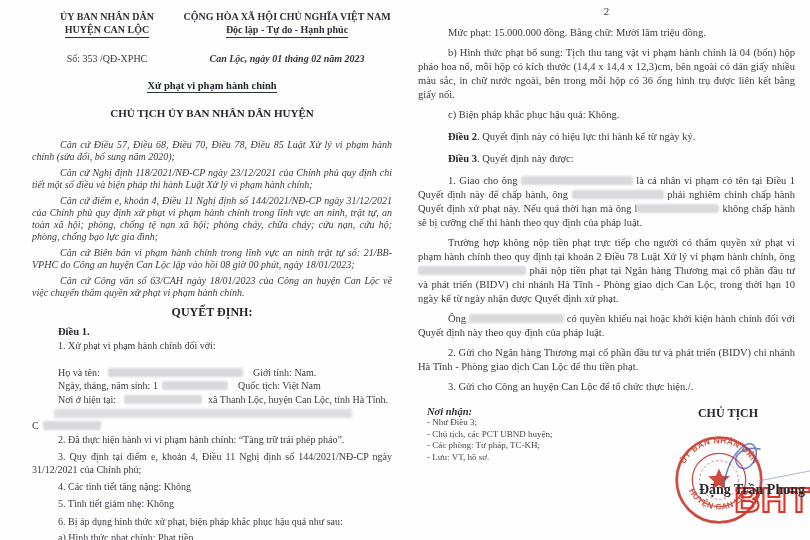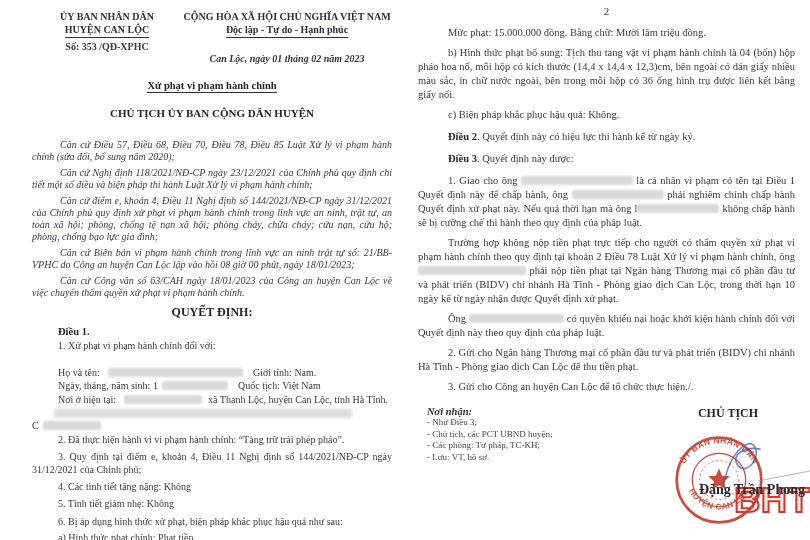--- a/index.html
+++ b/index.html
@@ -12,21 +12,21 @@
   #page1 { left:0; }
   #page2 { left:405px; }
   .p1-content { padding:10px 13px 0 32px; }
   .p2-content { padding:4px 15px 0 13px; font-size:10.5px; line-height:14px; }
 
   
   .hdr { display:flex; }
   .hdr-left { width:150px; text-align:center; font-weight:bold; font-size:10px; line-height:13px; color:#2e3038; }
   .hdr-right { flex:1; text-align:center; font-weight:bold; font-size:10px; line-height:13px; color:#2e3038; }
   .u { display:inline-block; border-bottom:1px solid #2e3038; padding-bottom:1px; }
-  .doc-no { margin-top:2px; font-weight:bold; font-size:10px; color:#383a42; }
+  .doc-no { margin-top:14px; font-weight:normal; font-size:10px; color:#383a42; }
   .place-date { margin-top:14px; font-style:italic; font-weight:600; font-size:10px; color:#33353d; }
 
   .title-block { text-align:center; margin-top:15px; color:#24262e; }
   .title { font-weight:bold; font-size:12px; }
   .subtitle { font-weight:bold; font-size:10.5px; margin-top:2px; }
   .authority { text-align:center; font-weight:bold; font-size:11px; margin-top:14px; color:#24262e; }
 
   .citations { margin-top:20px; }
   .citations p { margin:0 0 4px 0; font-style:italic; font-size:10px; line-height:12px; text-align:justify; text-indent:28px; }
 
@@ -77,21 +77,21 @@
         <div>CỘNG HÒA XÃ HỘI CHỦ NGHĨA VIỆT NAM</div>
         <div><span class="u">Độc lập - Tự do - Hạnh phúc</span></div>
         <div class="place-date">Can Lộc, ngày 01 tháng 02 năm 2023</div>
       </div>
     </div>
 
     <div class="title-block">
       <div class="subtitle"><span class="u">Xử phạt vi phạm hành chính</span></div>
     </div>
 
-    <div class="authority">CHỦ TỊCH ỦY BAN CỘNG DÂN HUYỆN</div>
+    <div class="authority">CHỦ TỊCH ỦY BAN NHÂN DÂN HUYỆN</div>
 
     <div class="citations">
       <p>Căn cứ Điều 57, Điều 68, Điều 70, Điều 78, Điều 85  Luật Xử lý vi phạm hành chính (sửa đổi, bổ sung năm 2020);</p>
       <p>Căn cứ Nghị định 118/2021/NĐ-CP ngày 23/12/2021 của Chính phủ quy định chi tiết một số điều và biện pháp thi hành Luật Xử lý vi phạm hành chính;</p>
       <p>Căn cứ điểm e, khoản 4, Điều 11 Nghị định số 144/2021/NĐ-CP ngày 31/12/2021 của Chính phủ quy định xử phạt vi phạm hành chính trong lĩnh vực an ninh, trật tự, an toàn xã hội; phòng, chống tệ nạn xã hội; phòng cháy, chữa cháy; cứu nạn, cứu hộ; phòng, chống bạo lực gia đình;</p>
       <p>Căn cứ Biên bản vi phạm hành chính trong lĩnh vực an ninh trật tự số: 21/BB-VPHC do Công an huyện Can Lộc lập vào hồi 08 giờ 00 phút, ngày 18/01/2023;</p>
       <p>Căn cứ Công văn số 63/CAH ngày 18/01/2023 của Công an huyện Can Lộc về việc chuyển thẩm quyền xử phạt vi phạm hành chính.</p>
     </div>
 
     <div class="decision-word">QUYẾT ĐỊNH:</div>

